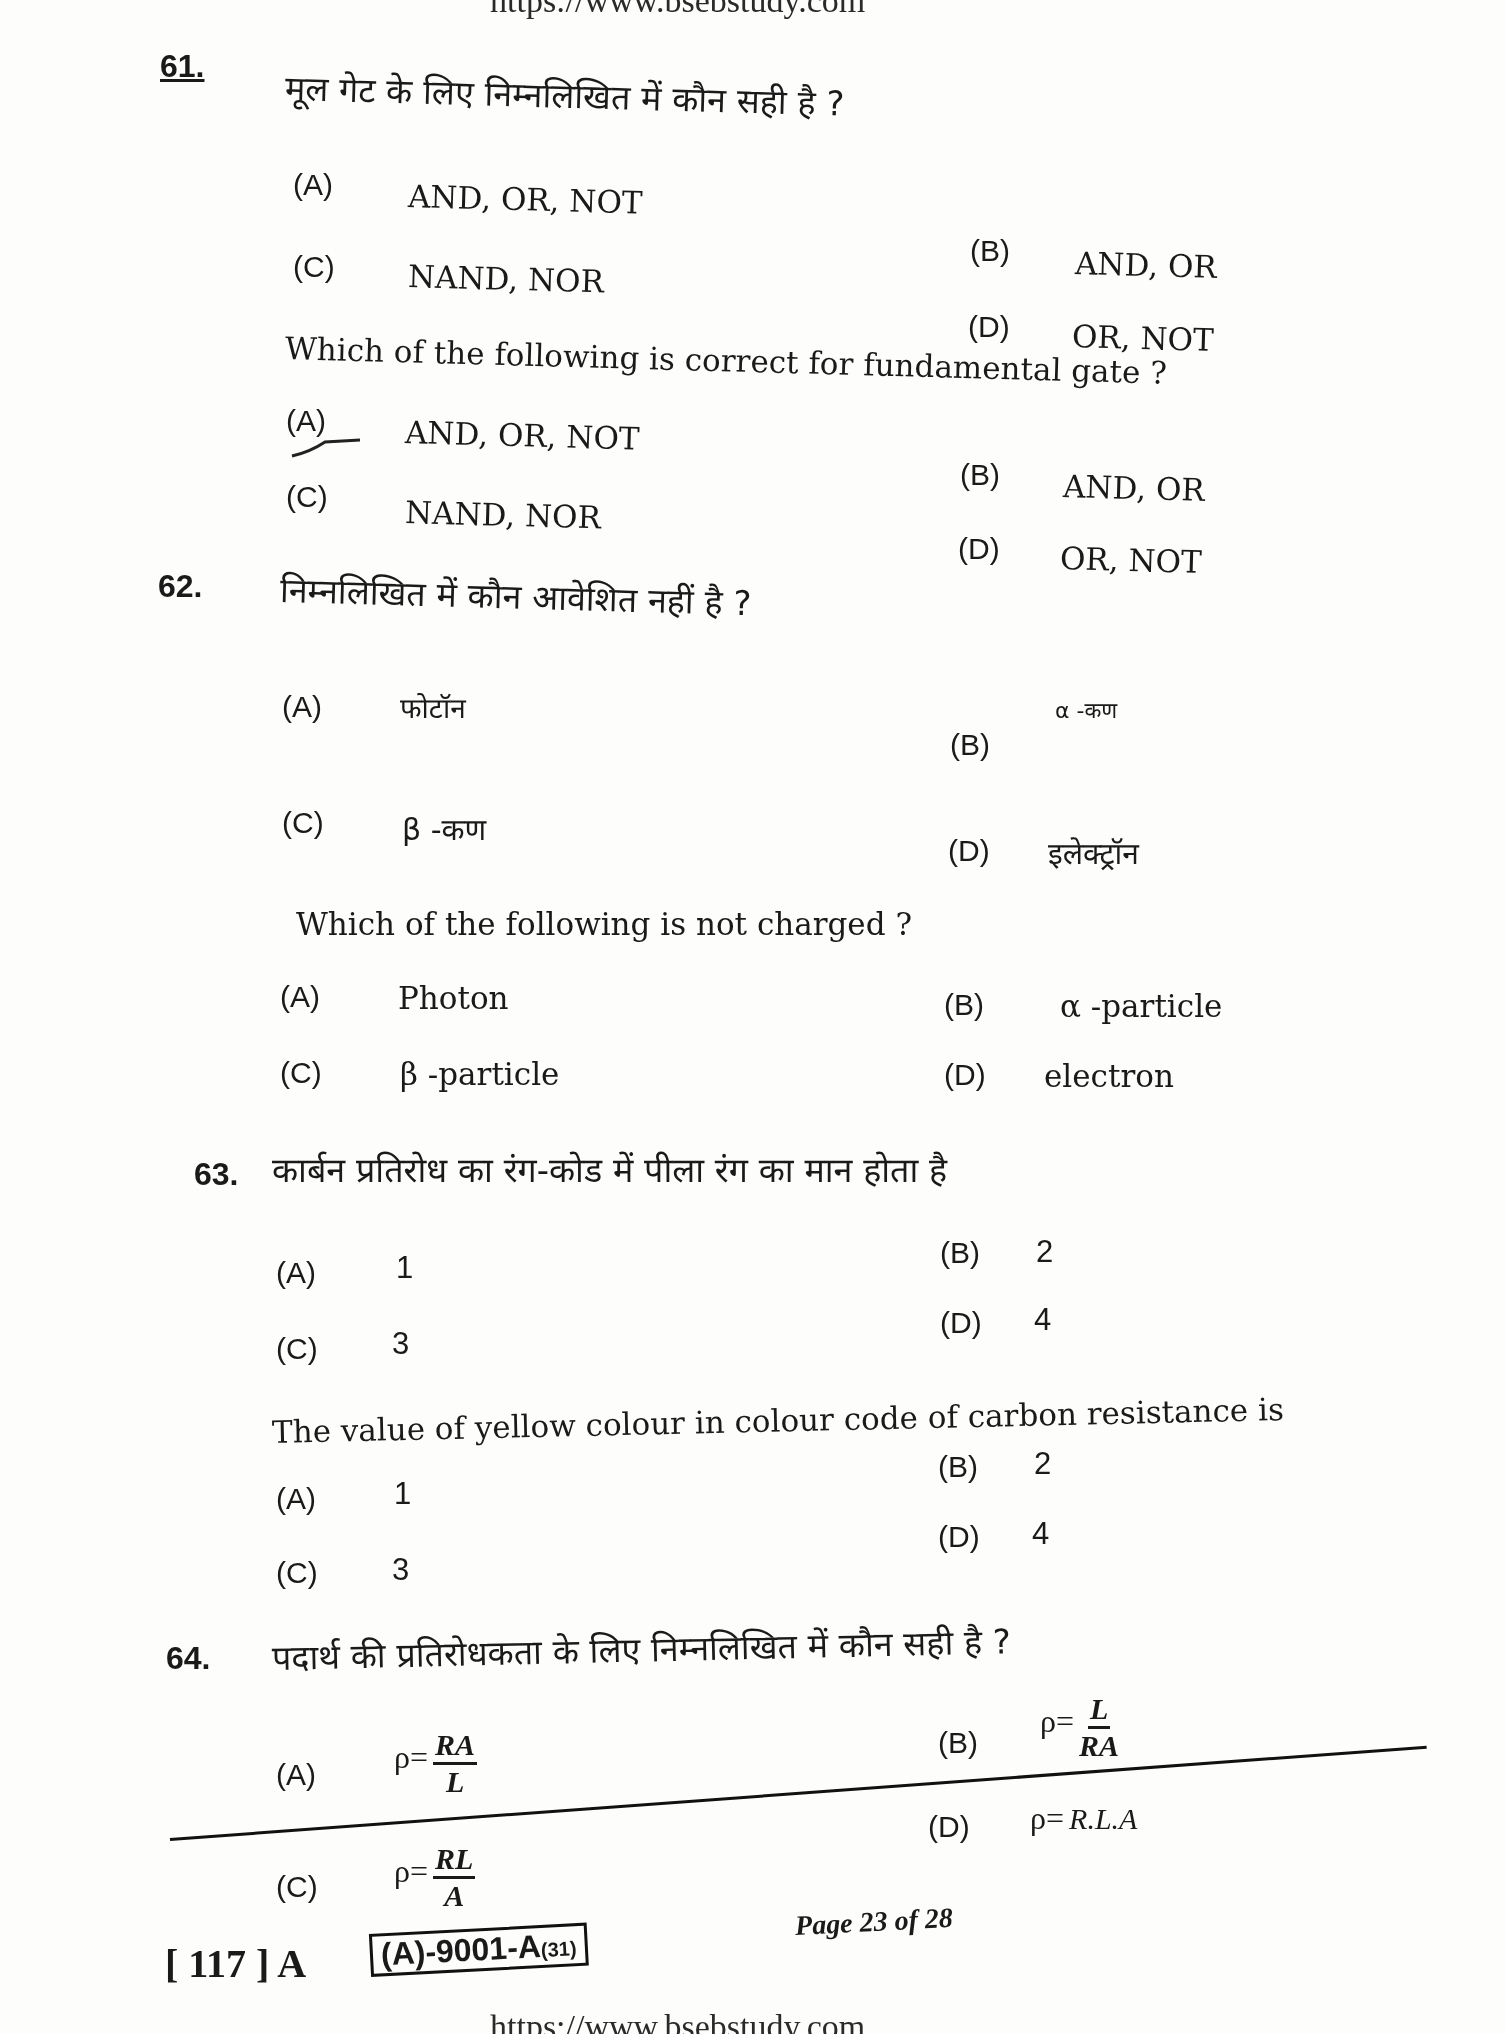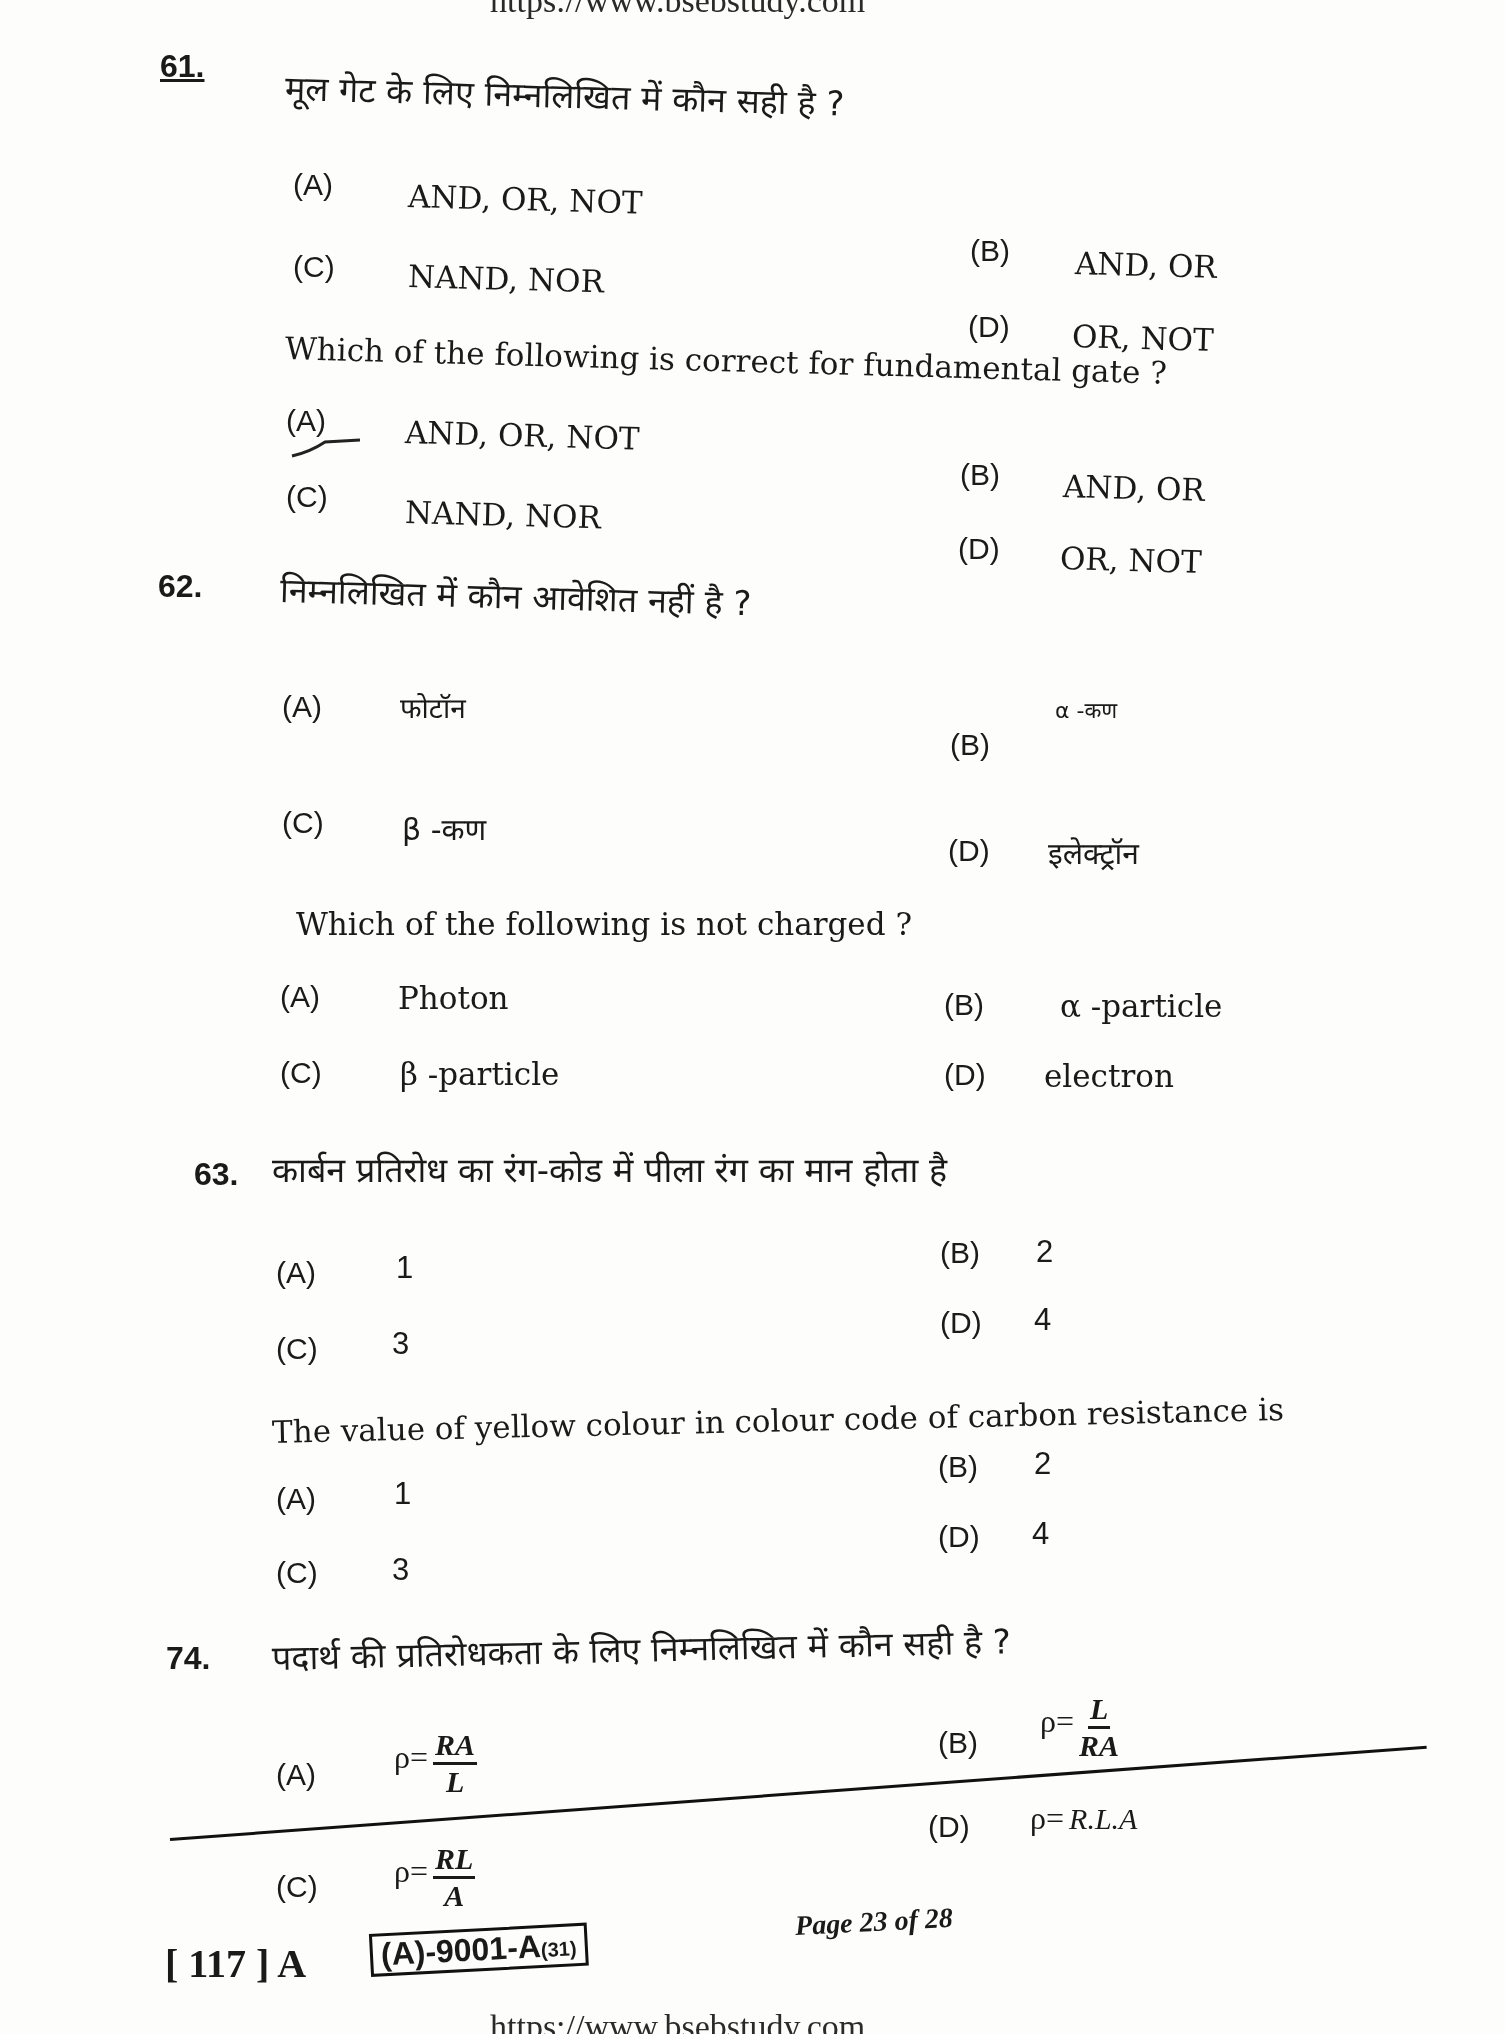--- a/index.html
+++ b/index.html
@@ -98,21 +98,21 @@
 
 <div class="abs lbl" style="left:276px; top:1482px;">(A)</div>
 <div class="abs opt-sans" style="left:394px; top:1476px;">1</div>
 <div class="abs lbl" style="left:938px; top:1450px;">(B)</div>
 <div class="abs opt-sans" style="left:1034px; top:1446px;">2</div>
 <div class="abs lbl" style="left:276px; top:1556px;">(C)</div>
 <div class="abs opt-sans" style="left:392px; top:1552px;">3</div>
 <div class="abs lbl" style="left:938px; top:1520px;">(D)</div>
 <div class="abs opt-sans" style="left:1032px; top:1516px;">4</div>
 
-<div class="abs qnum" style="left:166px; top:1640px;">74.</div>
+<div class="abs qnum" style="left:166px; top:1640px;">64.</div>
 <div class="abs hindi tiltn" style="left:272px; top:1634px;">पदार्थ की प्रतिरोधकता के लिए निम्नलिखित में कौन सही है ?</div>
 
 <div class="abs lbl" style="left:276px; top:1758px;">(A)</div>
 <div class="abs" style="left:394px; top:1730px;">
   <span class="rho">ρ=</span>
   <span class="frac">
       <span class="num">RA</span>
       <span class="den">L</span>
     </span>
 </div>

